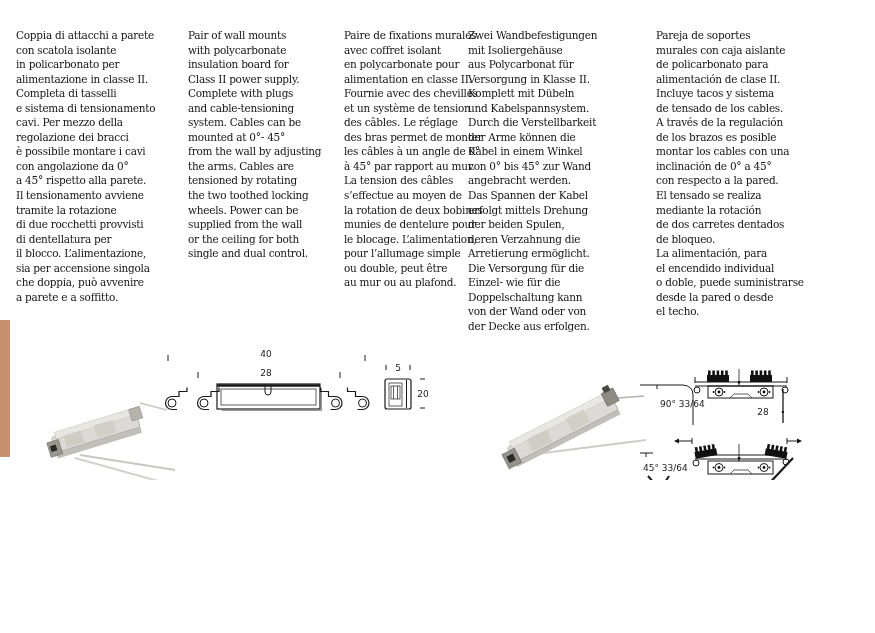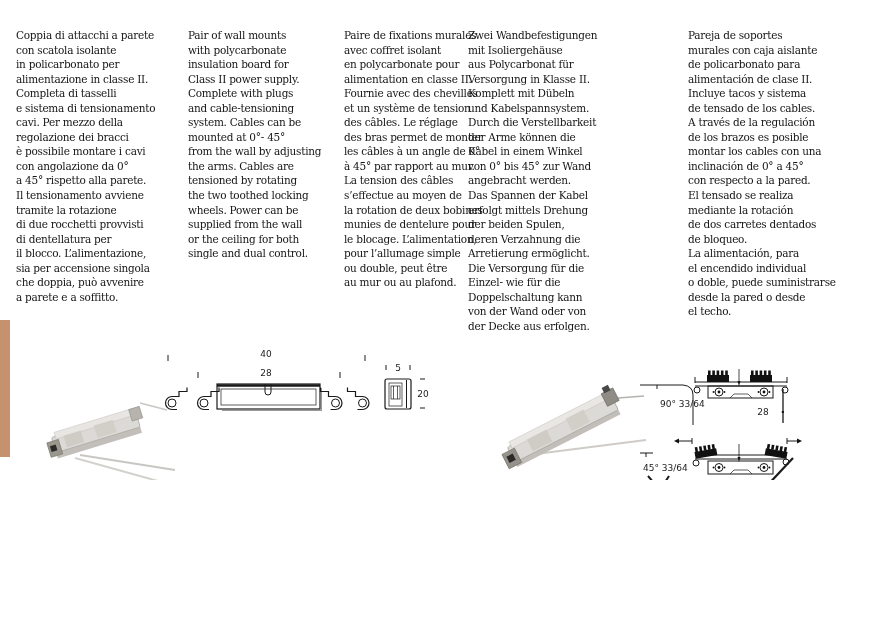--- a/index.html
+++ b/index.html
@@ -4,21 +4,21 @@
 <style>
   html,body{margin:0;padding:0;background:#fff;}
   .page{position:relative;width:875px;height:480px;background:#ffffff;overflow:hidden;
         font-family:"DejaVu Serif", serif;}
   .col{position:absolute;top:28px;font-size:10.5px;line-height:14.55px;
        letter-spacing:-0.25px;color:#151515;white-space:pre;}
   #col-it{left:16px;}
   #col-en{left:188px;}
   #col-fr{left:344px;}
   #col-de{left:468px;}
-  #col-es{left:656px;margin-left:32px;}
+  #col-es{left:656px;}
   .accent-bar{position:absolute;left:0;top:320px;width:10px;height:137px;background:#c6916e;}
   .tech{position:absolute;}
   .tech text{font-family:"DejaVu Sans", sans-serif;font-size:9px;fill:#222;}
   .code{position:absolute;left:18px;top:555px;font-style:italic;font-weight:bold;
         font-size:12.5px;color:#0369a1;letter-spacing:0.2px;}
   .rule1{position:absolute;left:18px;top:572px;width:780px;height:1px;background:#2b2b2b;}
   .dims{position:absolute;left:18px;top:574px;font-style:italic;font-size:16px;color:#101010;}
   .rule2{position:absolute;left:18px;top:589px;width:780px;height:1px;background:#1e1e1e;
          box-shadow:0 2px 0 #9a9a9a;}
 </style>

